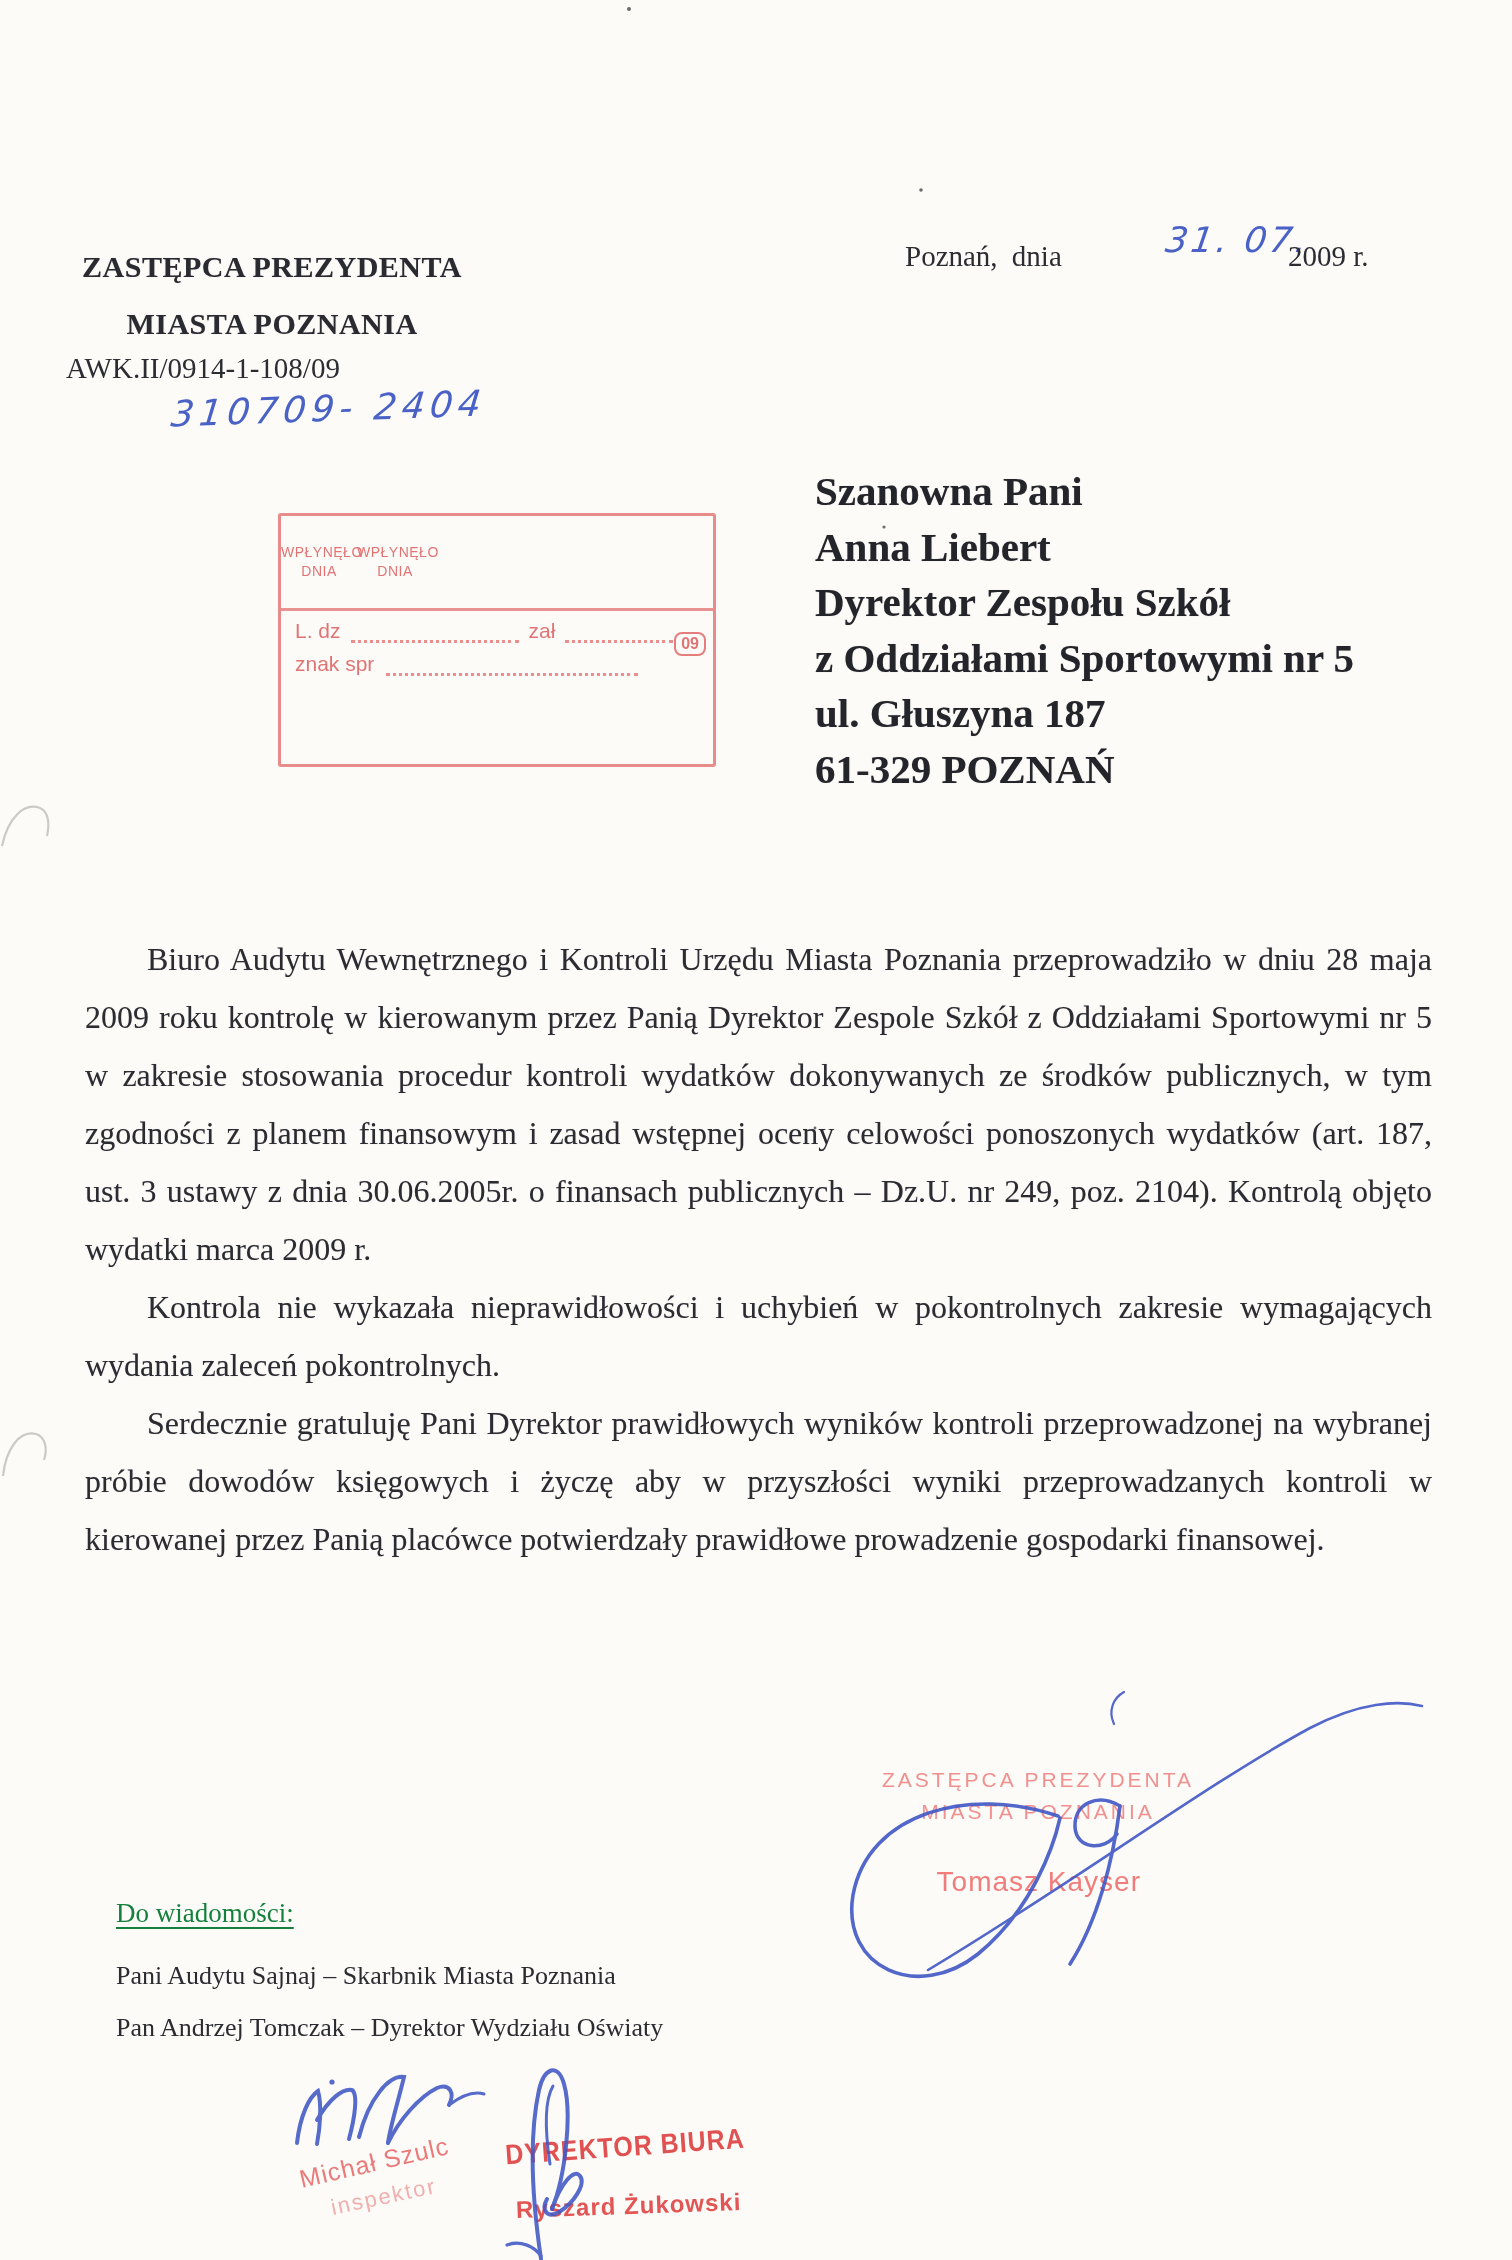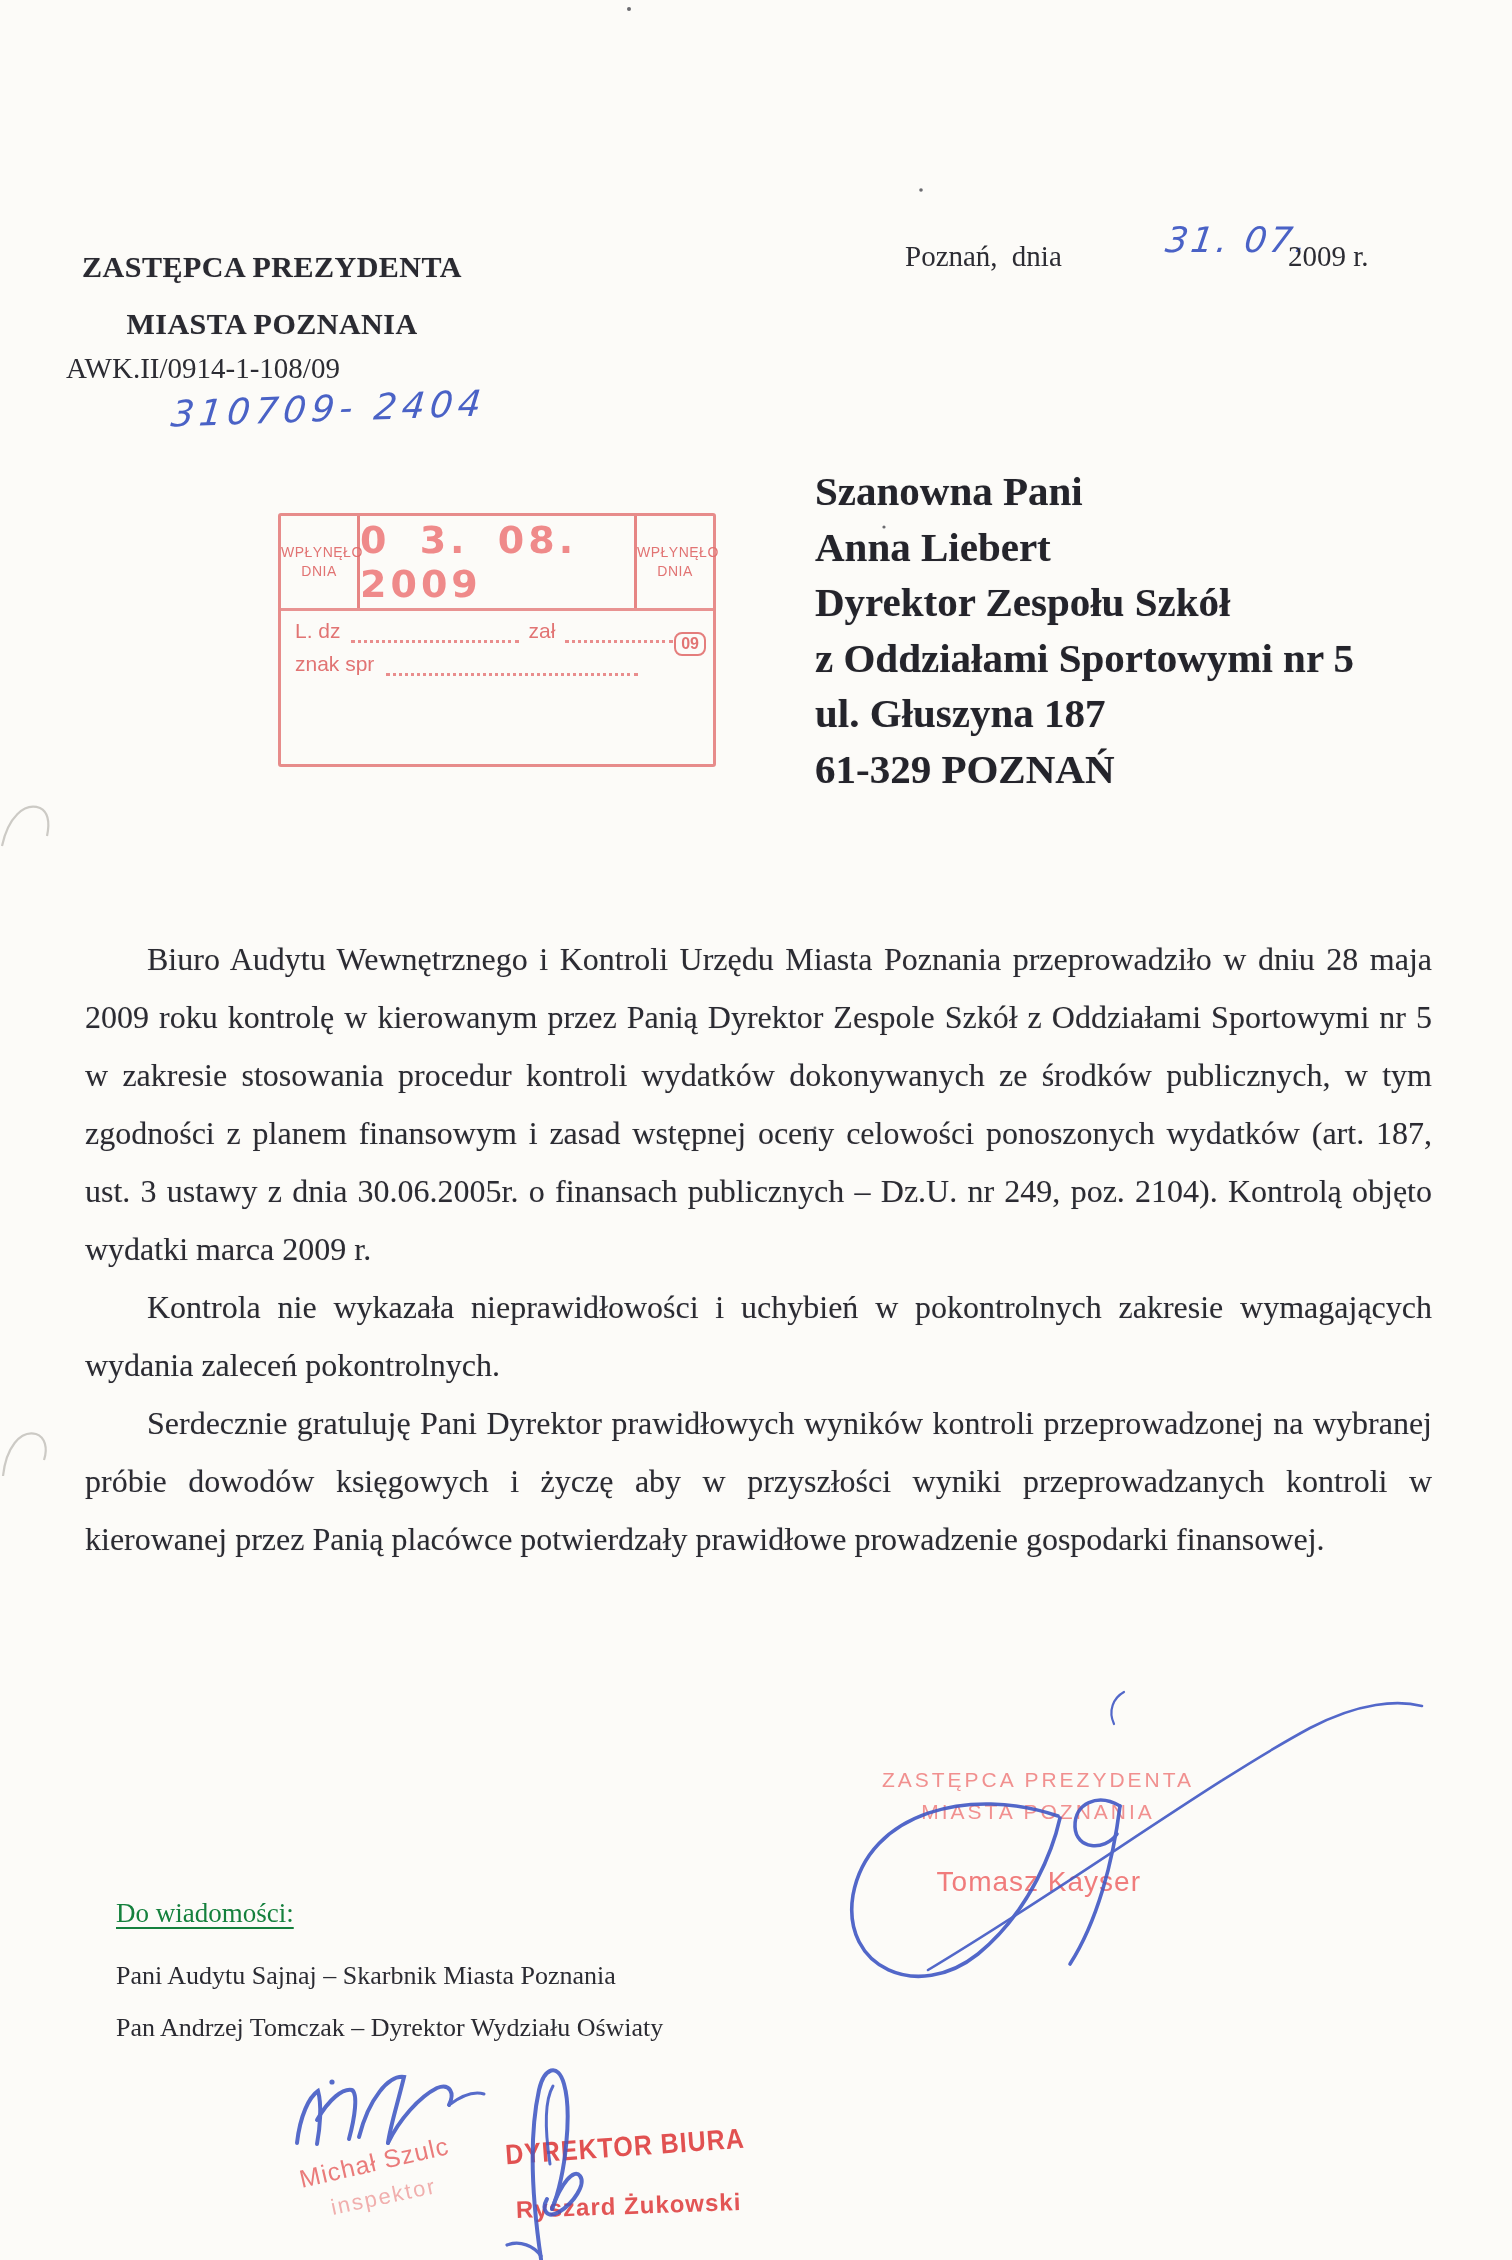--- a/index.html
+++ b/index.html
@@ -87,21 +87,20 @@
   <div class="abs place-date">Poznań, dnia</div>
   <div class="abs handwriting hand-date">31. 07.</div>
   <div class="abs year">2009 r.</div>
 
   <div class="abs stamp-box">
     <div class="stamp-mid">
       <div class="stamp-side">
         <span>WPŁYNĘŁO</span>
         <span>DNIA</span>
       </div>
-      <div class="stamp-datecell">0 3. 08. 2009</div>
       <div class="stamp-side">
         <span>WPŁYNĘŁO</span>
         <span>DNIA</span>
       </div>
     </div>
     <div class="stamp-foot">
       <div class="stamp-row">
         <span>L. dz</span>
         <span class="dotline" style="width:168px;margin:0 10px;"></span>
         <span>zał</span>

